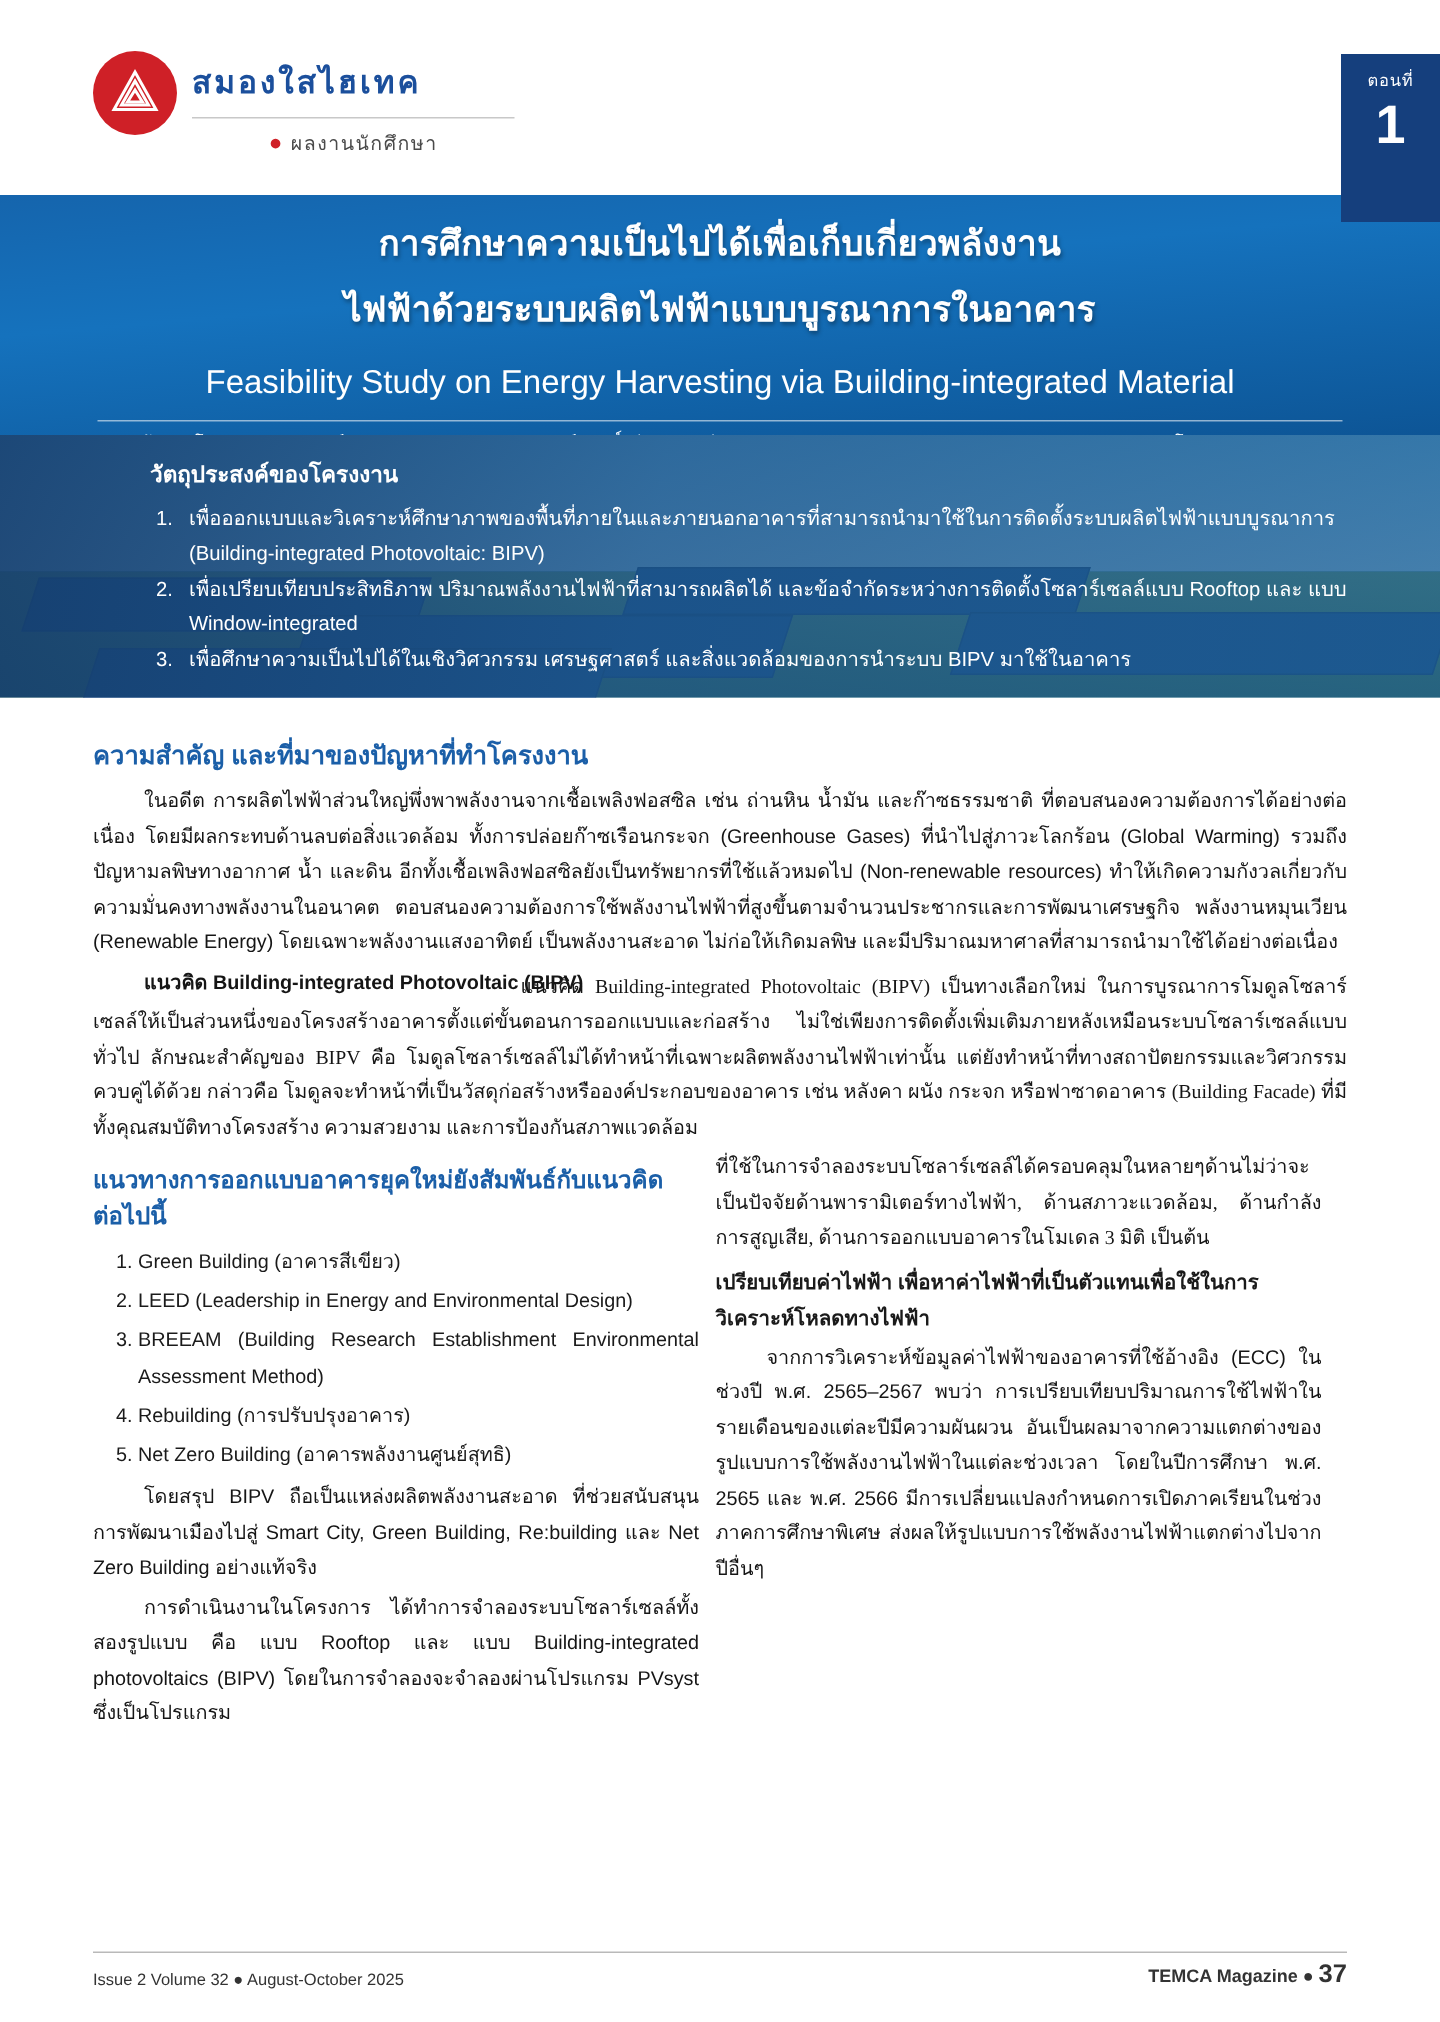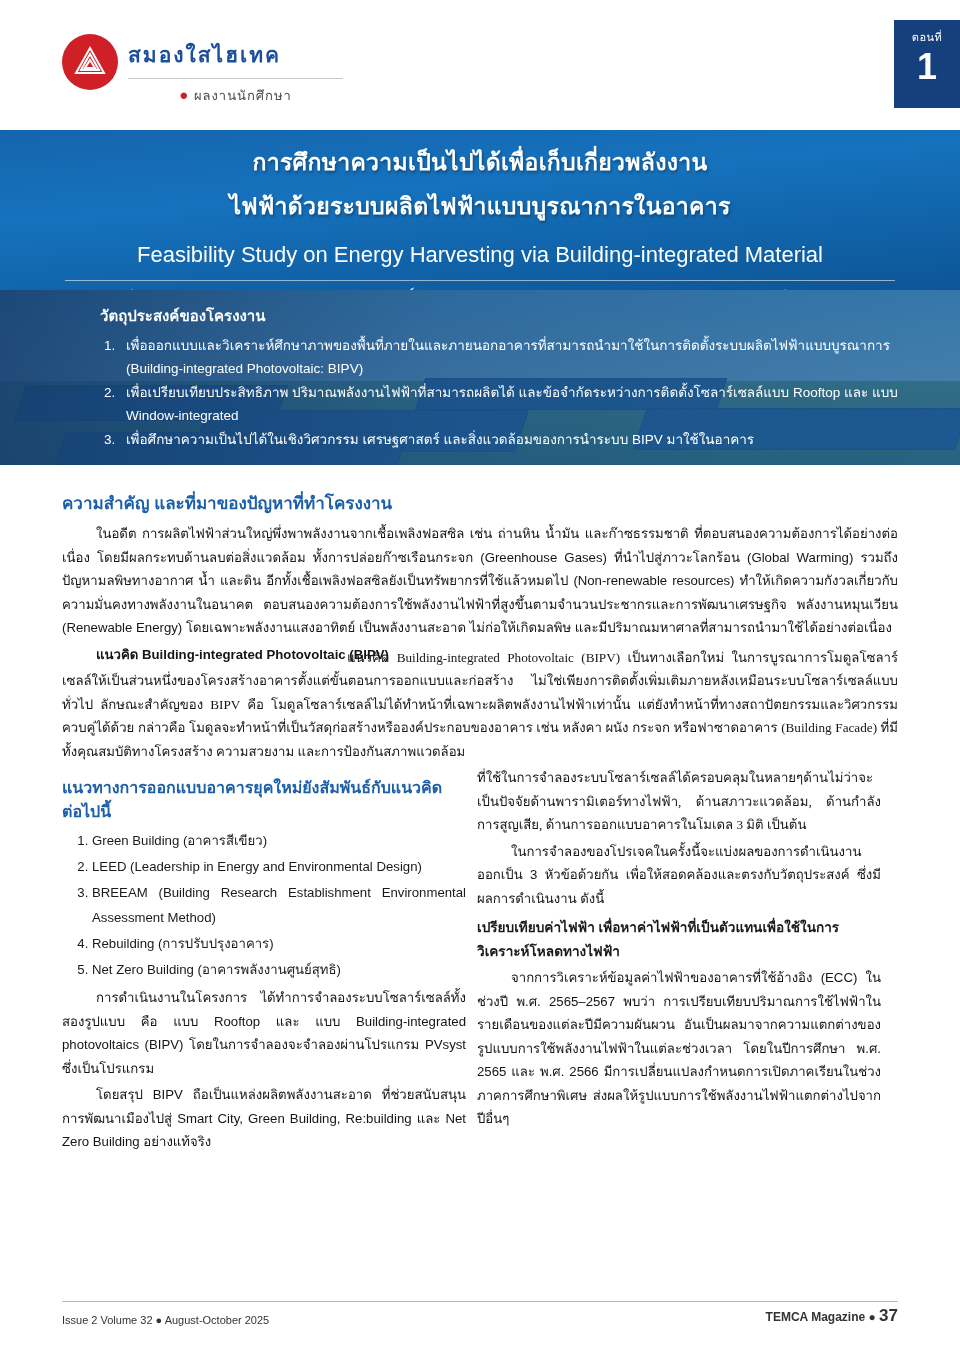--- a/index.html
+++ b/index.html
@@ -76,23 +76,23 @@
     text-align: center;
     width: 215px;
   }
   .logo-sub .reddot {
     color: #cf2027;
     font-size: 15px;
   }
   .issue-badge {
     position: absolute;
     right: 0;
-    top: 20px;
+    top: 36px;
     width: 66px;
-    height: 88px;
+    height: 112px;
     background: #153f7d;
     color: #ffffff;
     text-align: center;
     padding-top: 8px;
     box-sizing: border-box;
   }
   .issue-badge .lbl {
     font-size: 11px;
     letter-spacing: .5px;
   }
@@ -357,27 +357,26 @@
         <h2 class="section small" style="margin-top:-4px;">ต่อไปนี้</h2>
 
         <ol class="numlist">
           <li>Green Building (อาคารสีเขียว)</li>
           <li>LEED (Leadership in Energy and Environmental Design)</li>
           <li>BREEAM (Building Research Establishment Environmental Assessment Method)</li>
           <li>Rebuilding (การปรับปรุงอาคาร)</li>
           <li>Net Zero Building (อาคารพลังงานศูนย์สุทธิ)</li>
         </ol>
 
+        <p class="body">โดยสรุป BIPV ถือเป็นแหล่งผลิตพลังงานสะอาด ที่ช่วยสนับสนุนการพัฒนาเมืองไปสู่ Smart City, Green Building, Re:building และ Net Zero Building อย่างแท้จริง</p>
         <p class="body">การดำเนินงานในโครงการ ได้ทำการจำลองระบบโซลาร์เซลล์ทั้งสองรูปแบบ คือ แบบ Rooftop และ แบบ Building-integrated photovoltaics (BIPV) โดยในการจำลองจะจำลองผ่านโปรแกรม PVsyst ซึ่งเป็นโปรแกรม</p>
-        <p class="body">โดยสรุป BIPV ถือเป็นแหล่งผลิตพลังงานสะอาด ที่ช่วยสนับสนุนการพัฒนาเมืองไปสู่ Smart City, Green Building, Re:building และ Net Zero Building อย่างแท้จริง</p>
       </div>
 
       <div class="col">
         <p class="body noindent">ที่ใช้ในการจำลองระบบโซลาร์เซลล์ได้ครอบคลุมในหลายๆด้านไม่ว่าจะเป็นปัจจัยด้านพารามิเตอร์ทางไฟฟ้า, ด้านสภาวะแวดล้อม, ด้านกำลังการสูญเสีย, ด้านการออกแบบอาคารในโมเดล 3 มิติ เป็นต้น</p>
-        <p class="body">ในการจำลองของโปรเจคในครั้งนี้จะแบ่งผลของการดำเนินงานออกเป็น 3 หัวข้อด้วยกัน เพื่อให้สอดคล้องและตรงกับวัตถุประสงค์ ซึ่งมีผลการดำเนินงาน ดังนี้</p>
         <div class="subhead-bold">เปรียบเทียบค่าไฟฟ้า เพื่อหาค่าไฟฟ้าที่เป็นตัวแทนเพื่อใช้ในการวิเคราะห์โหลดทางไฟฟ้า</div>
         <p class="body">จากการวิเคราะห์ข้อมูลค่าไฟฟ้าของอาคารที่ใช้อ้างอิง (ECC) ในช่วงปี พ.ศ. 2565–2567 พบว่า การเปรียบเทียบปริมาณการใช้ไฟฟ้าในรายเดือนของแต่ละปีมีความผันผวน อันเป็นผลมาจากความแตกต่างของรูปแบบการใช้พลังงานไฟฟ้าในแต่ละช่วงเวลา โดยในปีการศึกษา พ.ศ. 2565 และ พ.ศ. 2566 มีการเปลี่ยนแปลงกำหนดการเปิดภาคเรียนในช่วงภาคการศึกษาพิเศษ ส่งผลให้รูปแบบการใช้พลังงานไฟฟ้าแตกต่างไปจากปีอื่นๆ</p>
       </div>
 
     </div>
   </div>
 
   <div class="divider-line"></div>
 
   <div class="footer">

